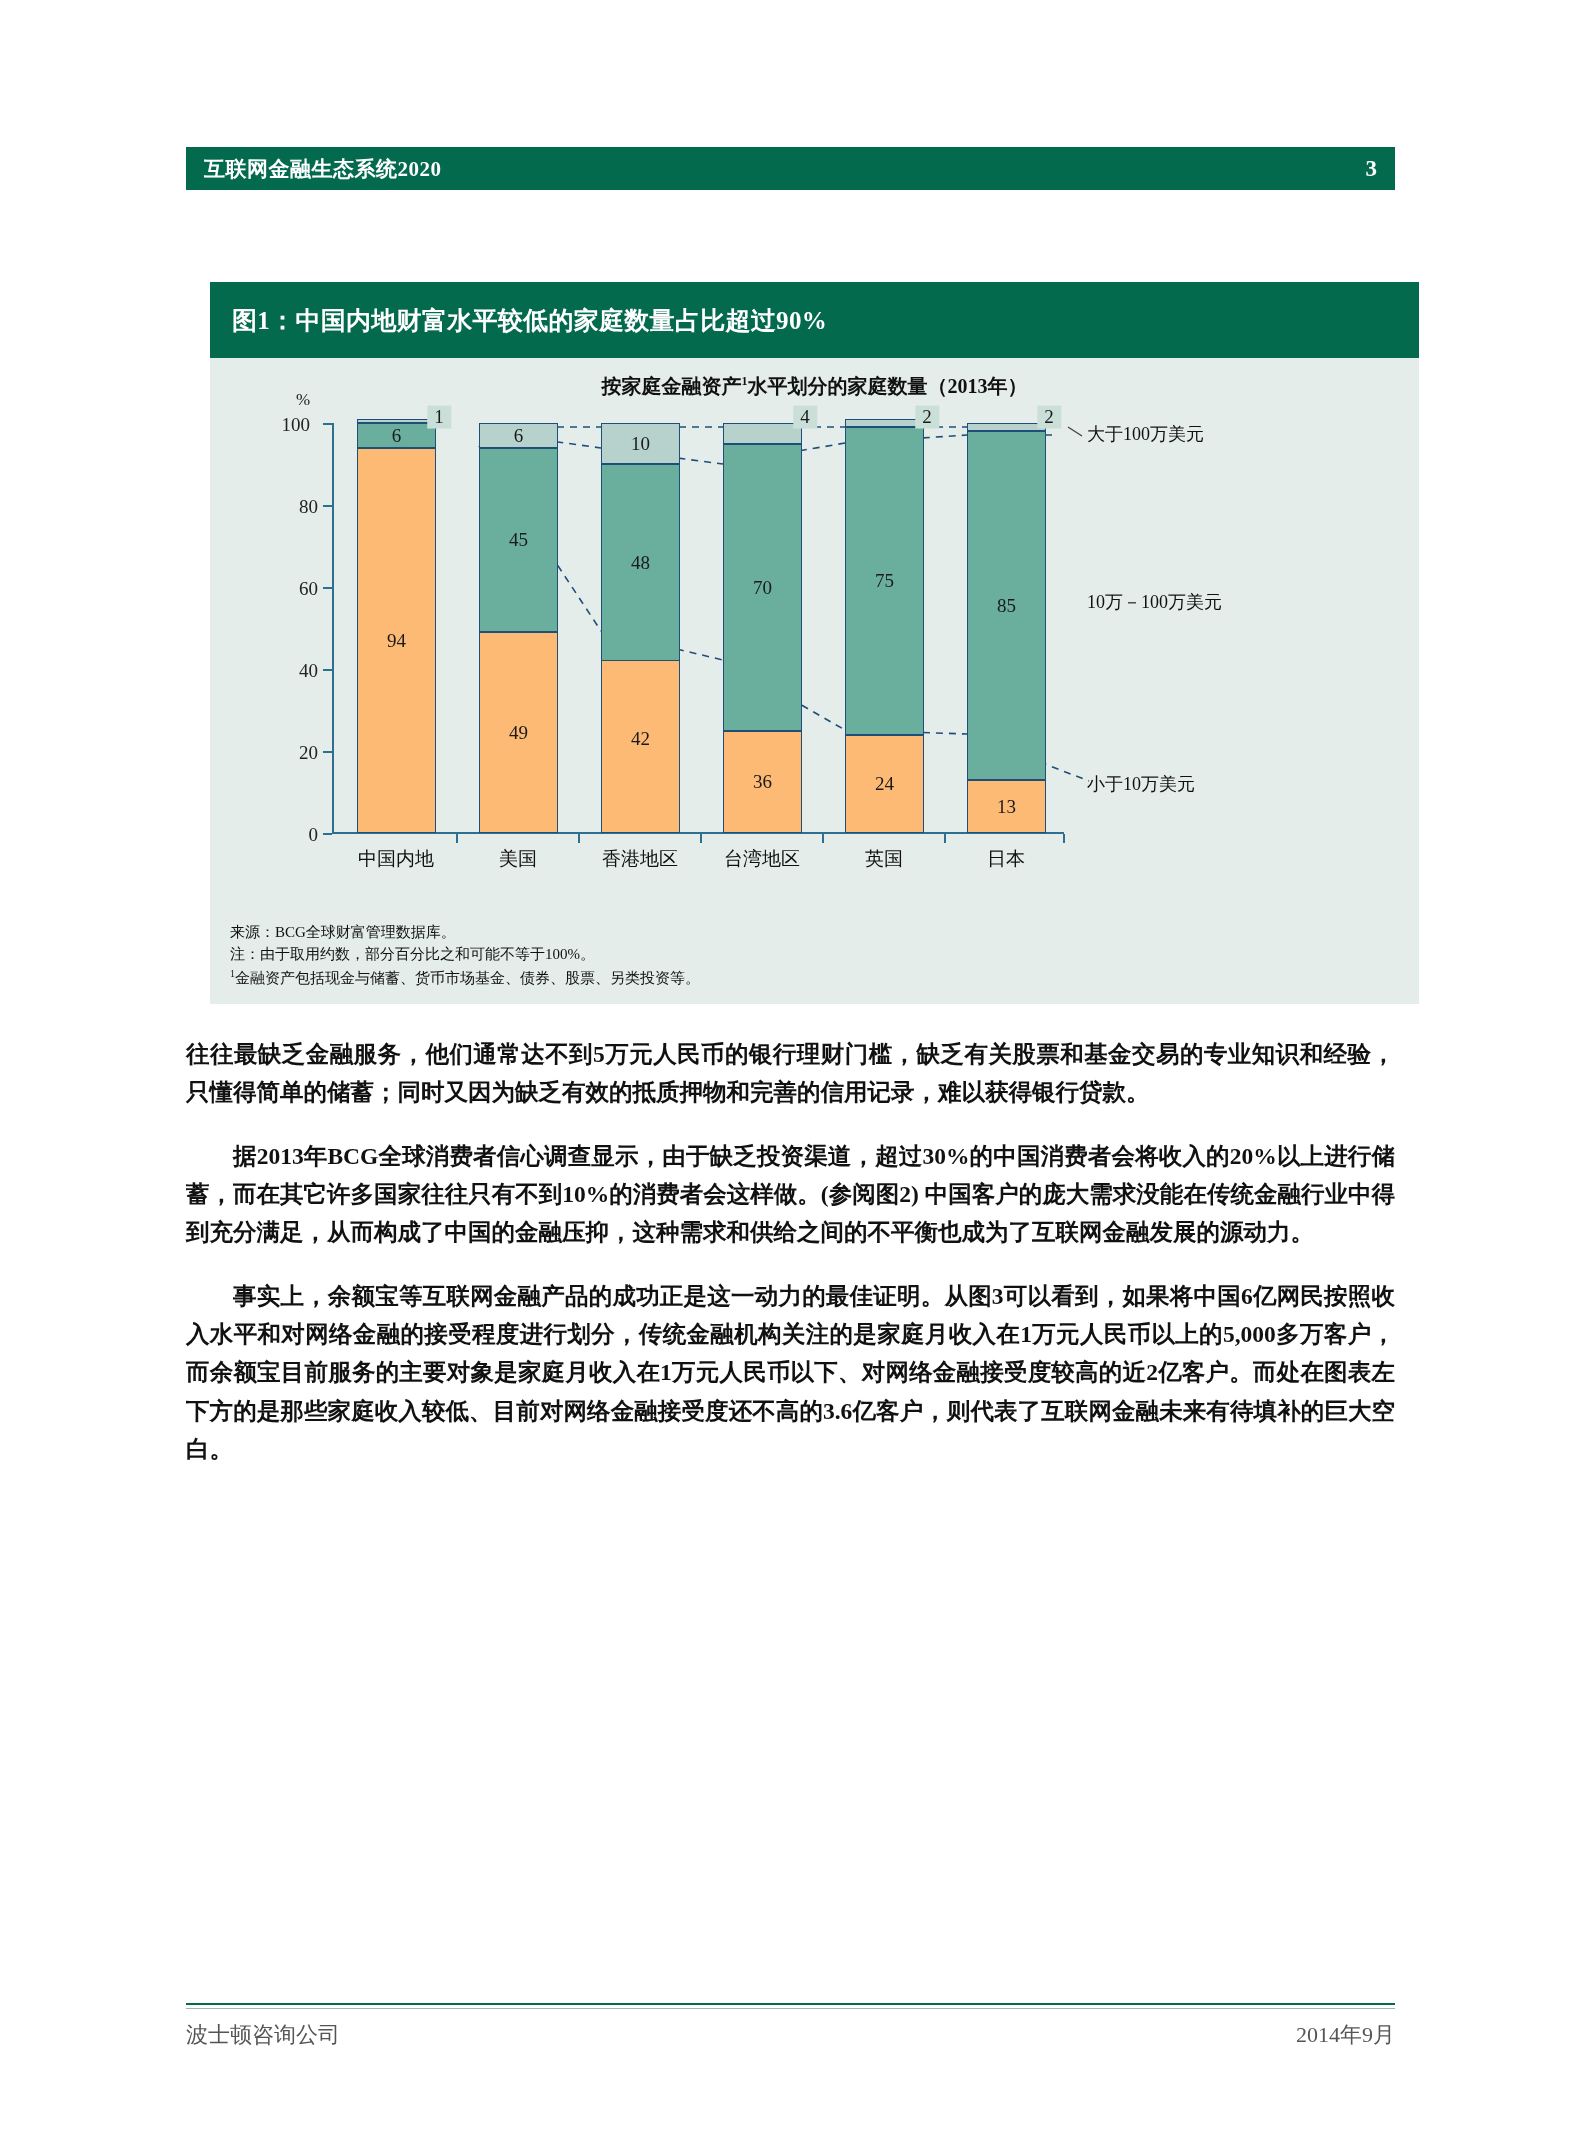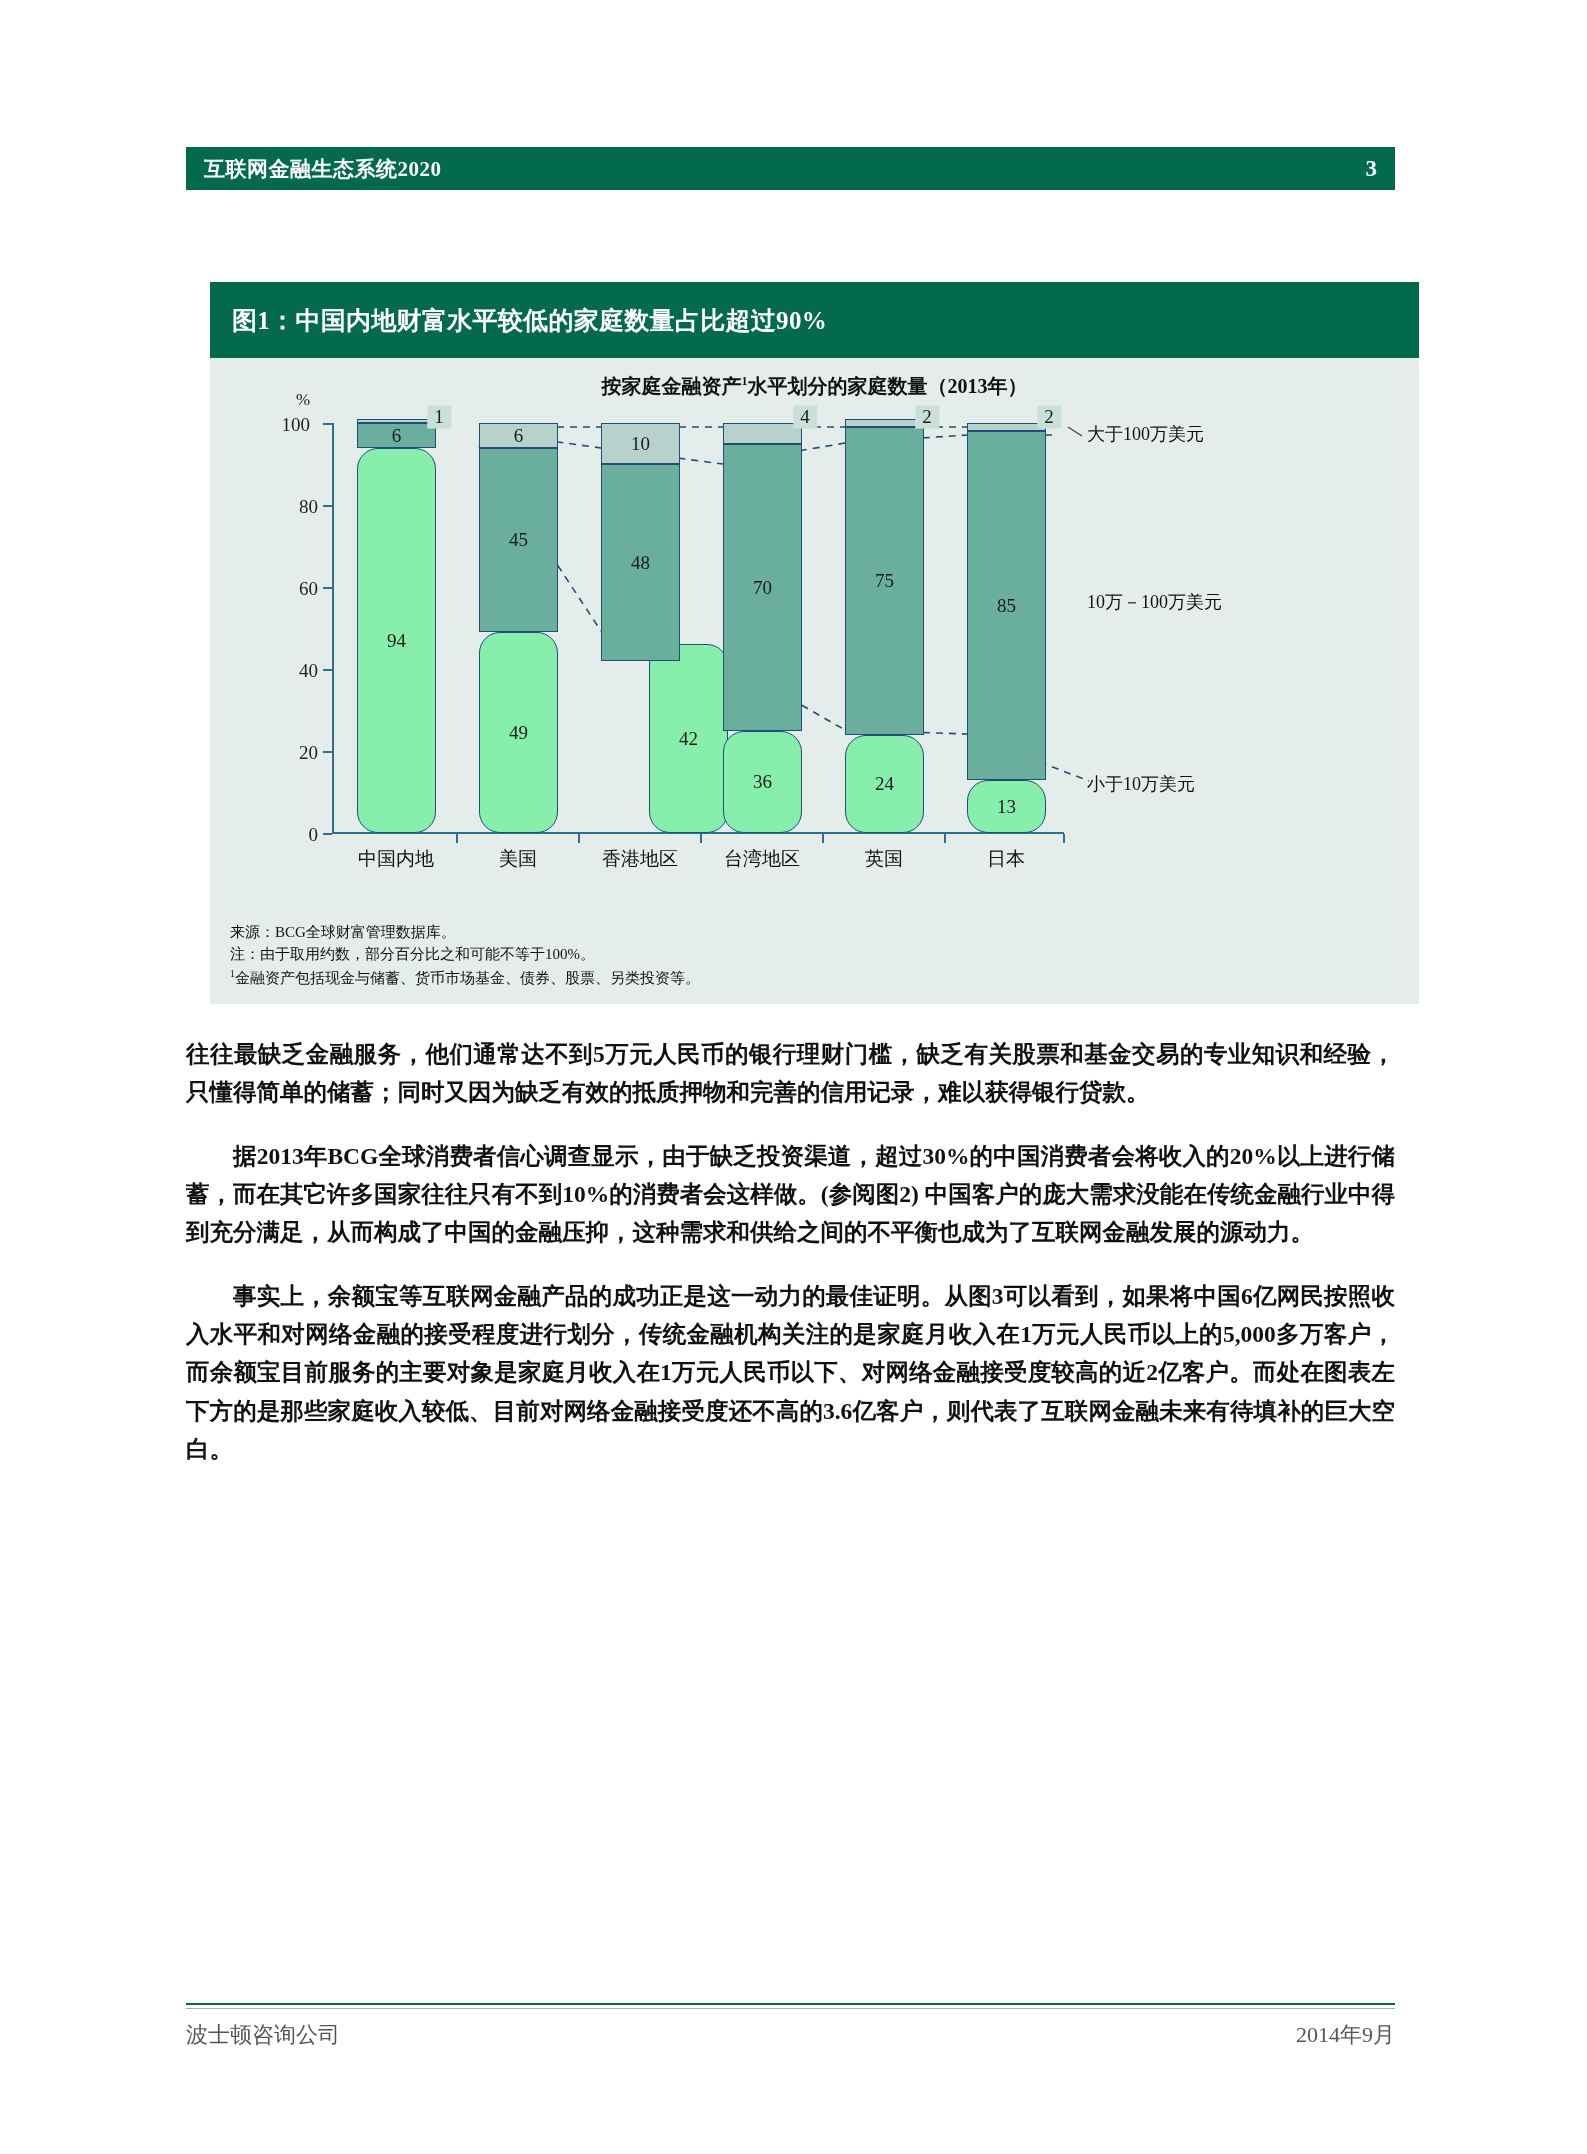--- a/index.html
+++ b/index.html
@@ -51,21 +51,21 @@
     position:absolute;left:122px;top:474px;width:732px;height:2px;background:#2E6E8E;
   }
   .ytick{position:absolute;font-size:19px;color:#222;text-align:right;width:50px;}
   .ytickmark{position:absolute;width:9px;height:2px;background:#2E6E8E;left:113px;}
   .xtickmark{position:absolute;width:2px;height:9px;background:#2E6E8E;top:476px;}
 
   .bar{position:absolute;bottom:0;width:79px;}
   .seg{position:absolute;left:0;width:100%;box-sizing:border-box;
        border:1.5px solid #1F4E79;display:flex;align-items:center;justify-content:center;}
   .seg span{font-size:19px;color:#1a1a1a;line-height:1;}
-  .seg.low{background:#86efac;border-radius:21px;}
+  .seg.low{background:#fdba74;}
   .seg.mid{background:#6AAE9D;}
   .seg.high{background:#B7D2CC;}
   .toplabel{
     position:absolute;background:#CBDFD9;padding:1px 7px;font-size:19px;color:#1a1a1a;
     transform:translate(-50%,-50%);line-height:1.1;
   }
   .xcat{
     position:absolute;text-align:center;width:150px;font-size:19px;color:#111;
     transform:translateX(-50%);
   }
@@ -178,21 +178,21 @@
           </div>
         <div class="seg mid" style="bottom:200.9px;height:184.5px;margin-top:45px;">
             <span>45</span>
           </div>
         <div class="seg high" style="bottom:385.4px;height:24.6px;">
             <span>6</span>
           </div>
       </div>
 
       <div class="bar" style="left:391px;height:410px;top:65px;">
-        <div class="seg low" style="bottom:0;height:189px;margin-left:48px;">
+        <div class="seg low" style="bottom:0;height:189px;">
             <span>42</span>
           </div>
         <div class="seg mid" style="bottom:172.2px;height:196.8px;">
             <span>48</span>
           </div>
         <div class="seg high" style="bottom:369px;height:41px;">
             <span>10</span>
           </div>
       </div>
 

